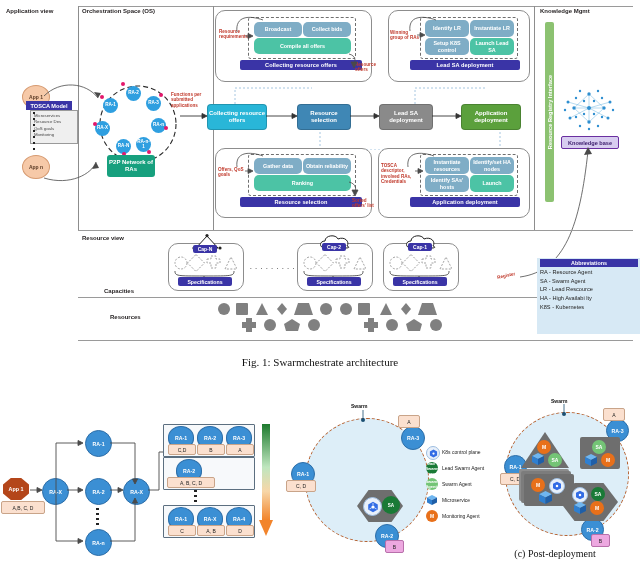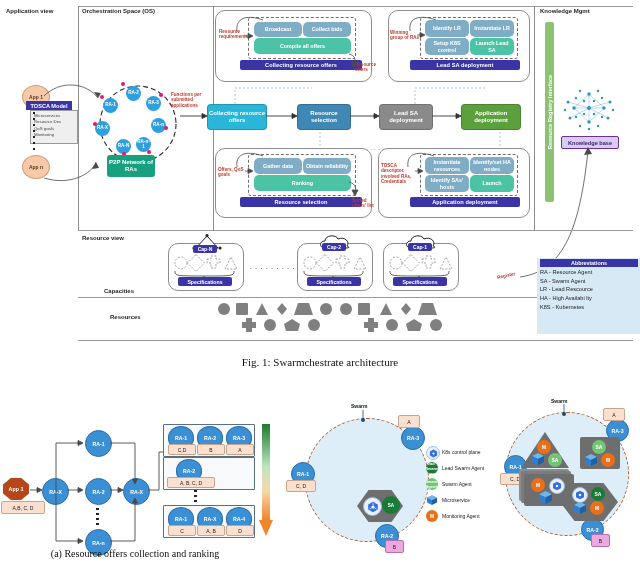--- a/index.html
+++ b/index.html
@@ -471,21 +471,20 @@
       <stop offset="0%" stop-color="#1e7a2e"></stop>
           <stop offset="45%" stop-color="#bfe6bf"></stop>
       <stop offset="70%" stop-color="#f7d6a8"></stop>
           <stop offset="100%" stop-color="#f2842b"></stop>
     </linearGradient>
       </defs>
     <rect x="4" y="0" width="8" height="96" fill="url(#gA)"></rect>
     <polygon points="1,96 15,96 8,112" fill="#f2842b"></polygon>
   </svg>
 
-  <div class="subcap" style="left:0;top:548px;width:270px;">(a) Resource offers collection and ranking</div>
 
   <div class="swarm" style="left:305px;top:418px;width:122px;height:122px;"></div>
   <div class="abs lbl-sm" style="left:351px;top:404px;color:#111;">Swarm</div>
   <svg class="abs" style="left:358px;top:410px;width:10px;height:12px;">
     <line x1="5" y1="0" x2="5" y2="9" stroke="#1b4f72" stroke-width="0.8"></line>
       <circle cx="5" cy="10" r="2" fill="#1b4f72"></circle>
   </svg>
 
   <div class="bra" style="left:291px;top:462px;width:22px;height:22px;">RA-1</div>
   <div class="tag" style="left:286px;top:480px;width:26px;height:10px;">C, D</div>
@@ -591,14 +590,15 @@
     </svg>
   </div>
   <div class="legend-i" style="left:591px;top:487px;width:14px;height:14px;background:#1a7a36;font-size:5px;">SA</div>
   <svg class="abs" style="left:573px;top:501px;width:14px;height:14px;">
     <polygon points="7,1 13,4 7,7 1,4" fill="#6fb6f0"></polygon>
       <polygon points="1,4 7,7 7,13 1,10" fill="#2f7fd0"></polygon>
       <polygon points="13,4 7,7 7,13 13,10" fill="#1f5fa8"></polygon>
   </svg>
   <div class="legend-i" style="left:590px;top:501px;width:14px;height:14px;background:#e8701a;font-size:5px;">M</div>
 
+  <div class="subcap" style="left:470px;top:548px;width:170px;">(c) Post-deployment</div>
 
 </div>
 
 </body></html>

